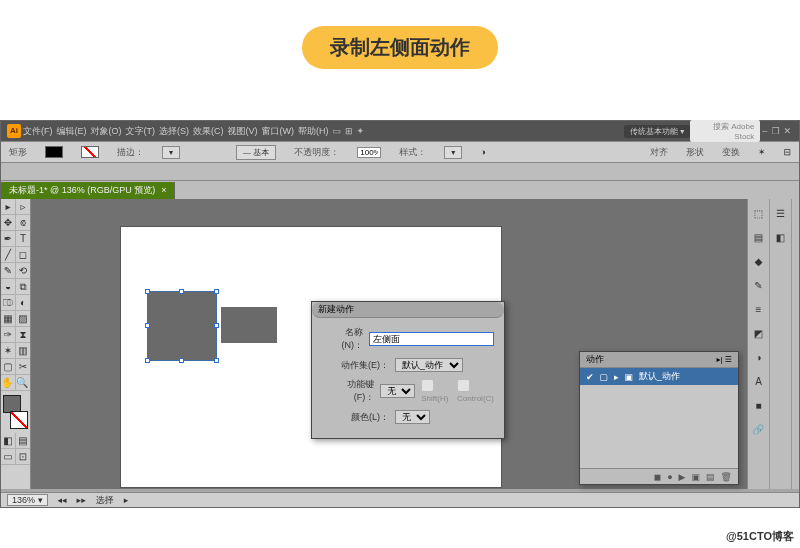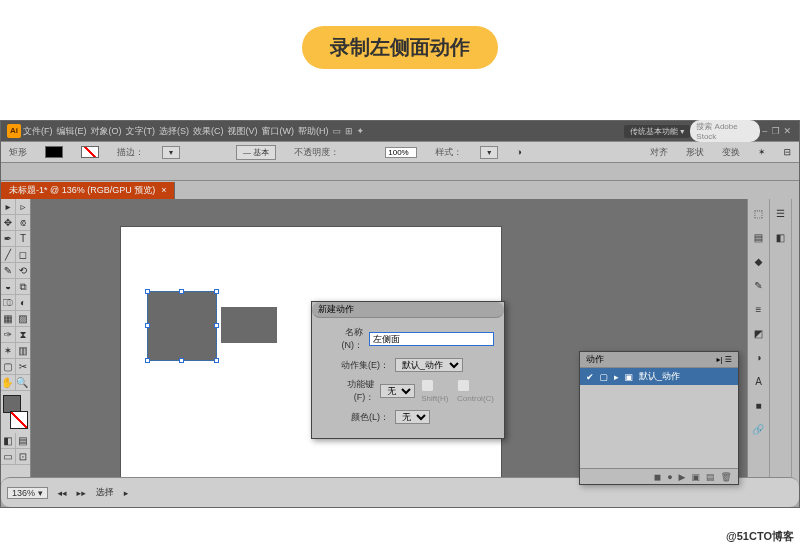--- a/index.html
+++ b/index.html
@@ -4,54 +4,54 @@
 <style>
 * { margin:0; padding:0; box-sizing:border-box; font-family:"Microsoft YaHei",Arial,sans-serif; }
 body { width:800px; height:548px; background:#fff; position:relative; }
 .banner { position:absolute; top:26px; left:50%; transform:translateX(-50%); background:#fac043; color:#333; font-size:20px; font-weight:600; padding:8px 28px; border-radius:22px; }
 .app { position:absolute; left:0; right:0; top:120px; bottom:40px; background:#a6a6a6; border:1px solid #666; }
 .menubar { height:20px; background:#535353; display:flex; align-items:center; font-size:9px; color:#ccc; padding:0 6px; }
 .menubar .logo { background:#ff9a00; color:#5b2e00; width:14px; height:14px; line-height:14px; text-align:center; font-size:8px; font-weight:bold; border-radius:2px; }
 .menubar .mi { padding:0 2px; white-space:nowrap; }
 .menubar .sp { flex:1; }
 .menubar .dd { background:#3f3f3f; padding:1px 6px; border-radius:2px; font-size:8px; }
-.menubar .search { background:#e8e8e8; color:#888; padding:1px 6px; border-radius:10px; font-size:8px; width:70px; }
+.menubar .search { background:#e8e8e8; color:#888; padding:1px 6px; border-radius:2px; font-size:8px; width:70px;text-align:right; }
 .menubar .ic { color:#bbb; font-size:9px; padding:0 2px; }
 .optbar1 { height:22px; background:#cfcfcf; border-top:1px solid #888; border-bottom:1px solid #888; display:flex; align-items:center; font-size:9px; color:#333; padding:0 8px; gap:18px; }
 .optbar1 .lbl { color:#555; }
 .swatch { width:18px; height:12px; border:1px solid #666; display:flex; }
 .swatch.b { background:#000; }
 .swatch.n { background:#fff; position:relative; }
 .swatch.n::after { content:""; position:absolute; inset:0; background:linear-gradient(45deg,transparent 45%,red 45%,red 55%,transparent 55%); }
 .optbar1 .drop { background:#dcdcdc; border:1px solid #888; padding:1px 6px; font-size:8px; display:flex; gap:4px; align-items:center; }
-.optbar1 input[type=text]{ width:32px; font-size:8px; background:#fff; border:1px solid #888; padding:0 2px;margin-left:28px; }
+.optbar1 input[type=text]{ width:24px; font-size:8px; background:#fff; border:1px solid #888; padding:0 2px; }
 .optbar2 { height:18px; background:#bdbdbd; border-bottom:1px solid #888; display:flex; align-items:center; gap:8px; padding:0 8px; font-size:9px; color:#444; }
 .tabbar { height:18px; background:#bdbdbd; display:flex; align-items:center; font-size:9px; }
-.tabbar .tab { background:#c2410c; color:#eee; padding:2px 8px; display:flex; align-items:center; gap:6px; border-right:1px solid #666;}
+.tabbar .tab { background:#4d7c0f; color:#eee; padding:2px 8px; display:flex; align-items:center; gap:6px; border-right:1px solid #666;}
 .tabbar .tab .cx { cursor:pointer; }
 .workspace { position:absolute; top:78px; left:30px; right:52px; bottom:18px; background:#717171; }
 .canvas { position:absolute; left:90px; top:28px; width:380px; height:260px; background:#fff; box-shadow:0 0 0 1px #555; }
 .square { position:absolute; left:26px; top:64px; width:70px; height:70px; background:#6a6a6a; border:1px solid #3a6ea5; }
 .square .h { position:absolute; width:5px; height:5px; background:#fff; border:1px solid #2a6ed6; }
 .square .h.tl{top:-3px;left:-3px}.square .h.tr{top:-3px;right:-3px}.square .h.bl{bottom:-3px;left:-3px}.square .h.br{bottom:-3px;right:-3px}
 .square .h.tm{top:-3px;left:50%;margin-left:-3px}.square .h.bm{bottom:-3px;left:50%;margin-left:-3px}
 .square .h.ml{left:-3px;top:50%;margin-top:-3px}.square .h.mr{right:-3px;top:50%;margin-top:-3px}
 .rect2 { position:absolute; left:100px; top:80px; width:56px; height:36px; background:#6a6a6a; }
 .toolbox { position:absolute; top:78px; left:0; width:30px; bottom:18px; background:#cfcfcf; border-right:1px solid #888; display:flex; flex-direction:column; }
 .trow { display:flex; height:16px; }
 .tcell { flex:1; display:flex; align-items:center; justify-content:center; font-size:10px; color:#333; border-bottom:1px solid #b0b0b0; }
 .tcell:first-child { border-right:1px solid #b0b0b0; }
 .fillstroke { height:34px; position:relative; margin:4px 2px; }
 .fillstroke .fill { position:absolute; top:0; left:0; width:18px; height:18px; background:#6a6a6a; border:1px solid #222; }
 .fillstroke .stroke { position:absolute; bottom:0; right:0; width:18px; height:18px; background:#fff; border:1px solid #222; }
 .fillstroke .stroke::after{content:"";position:absolute;inset:0;background:linear-gradient(45deg,transparent 45%,red 45%,red 55%,transparent 55%);}
 .rightdock { position:absolute; top:78px; right:0; width:52px; bottom:18px; background:#bdbdbd; border-left:1px solid #888; display:flex; }
 .dockcol { width:22px; border-right:1px solid #999; display:flex; flex-direction:column; align-items:center; padding-top:6px; gap:8px; font-size:10px; color:#333; }
 .dockcol .di { width:16px; height:16px; display:flex; align-items:center; justify-content:center; }
-.statusbar { position:absolute; bottom:0; left:0; right:0; height:30px; background:#cfcfcf; border-top:1px solid #888; display:flex; align-items:center; font-size:9px; color:#333; padding:0 6px; gap:10px;border-radius:9px; }
+.statusbar { position:absolute; bottom:0; left:0; right:0; height:15px; background:#cfcfcf; border-top:1px solid #888; display:flex; align-items:center; font-size:9px; color:#333; padding:0 6px; gap:10px; }
 .statusbar .zoom { background:#e8e8e8; border:1px solid #888; padding:0 4px; display:flex; gap:3px; }
 .dialog { position:absolute; left:310px; top:180px; width:194px; background:#bdbdbd; border:1px solid #444; box-shadow:2px 2px 6px rgba(0,0,0,.4); }
 .dialog .titlebar { height:16px; background:#a6a6a6; border-bottom:1px solid #888; font-size:9px; padding:0 6px; display:flex; align-items:center;border-radius:8px; }
 .dialog .body { padding:8px 10px; font-size:9px; color:#222; }
 .dialog .row { display:flex; align-items:center; gap:6px; margin-bottom:6px; }
 .dialog .row label { width:50px; text-align:right; color:#333; font-size:9px;margin-left:17px; }
 .dialog input[type=text]{ flex:1; border:1px solid #2a6ed6; background:#fff; font-size:9px; padding:1px 3px; height:14px;}
 .dialog select{ background:#d6d6d6; border:1px solid #888; font-size:9px; padding:0 2px; height:14px; }
 .dialog .dim { color:#888; font-size:8px; }
 .dialog .btns { display:flex; justify-content:center; gap:10px; margin-top:8px; }

